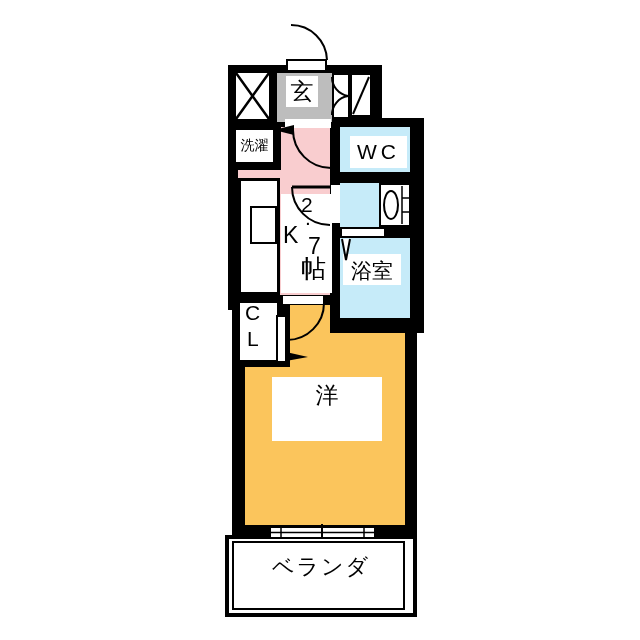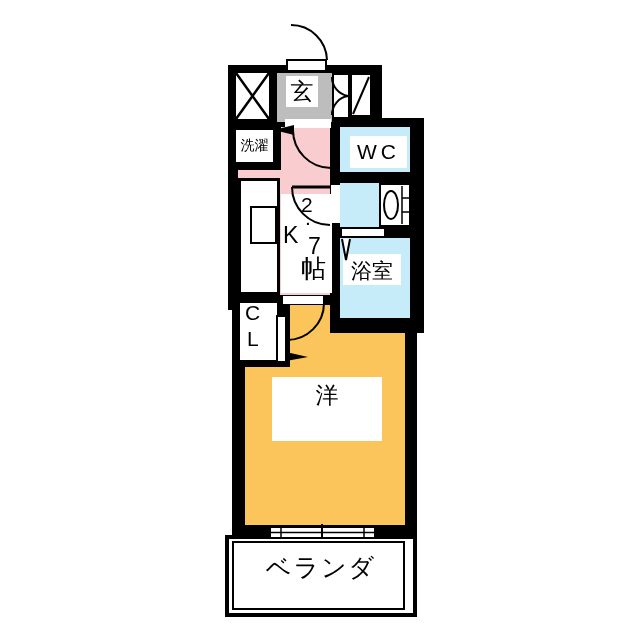--- a/index.html
+++ b/index.html
@@ -74,21 +74,21 @@
   <div class="txt" style="left:301px;top:193px;font-size:21px;">2</div>
   <div class="txt" style="left:305px;top:206px;font-size:21px;">.</div>
   <div class="txt" style="left:283px;top:222px;font-size:23px;">K</div>
   <div class="txt" style="left:308px;top:233px;font-size:23px;">7</div>
   <div class="txt" style="left:301px;top:252px;font-size:25px;">帖</div>
 
   <div class="abs" style="left:272px;top:377px;width:110px;height:64px;background:#fff;text-align:center;">
     <div style="font-size:23px;font-weight:500;margin-top:3px;">洋</div>
   </div>
 
-  <div class="abs lbl" style="left:240px;top:551px;width:162px;height:32px;font-size:25px;letter-spacing:2px;background:transparent;font-family:Liberation Serif, serif;">
+  <div class="abs lbl" style="left:240px;top:551px;width:162px;height:32px;font-size:22px;letter-spacing:2px;background:transparent;font-family:Liberation Serif, serif;">
     <span>ベランダ</span>
   </div>
 
   <svg class="overlay" width="640" height="640" viewBox="0 0 640 640">
 
     <path d="M236,73 L269,119 M269,73 L236,119" stroke="#000" stroke-width="2.5" fill="none"></path>
 
     <path d="M353,114 L369,77" stroke="#000" stroke-width="2" fill="none"></path>
 
     <path d="M332,77 A19,19 0 0 0 348,96 M332,115 A19,19 0 0 1 348,96" stroke="#000" stroke-width="2" fill="none"></path>

